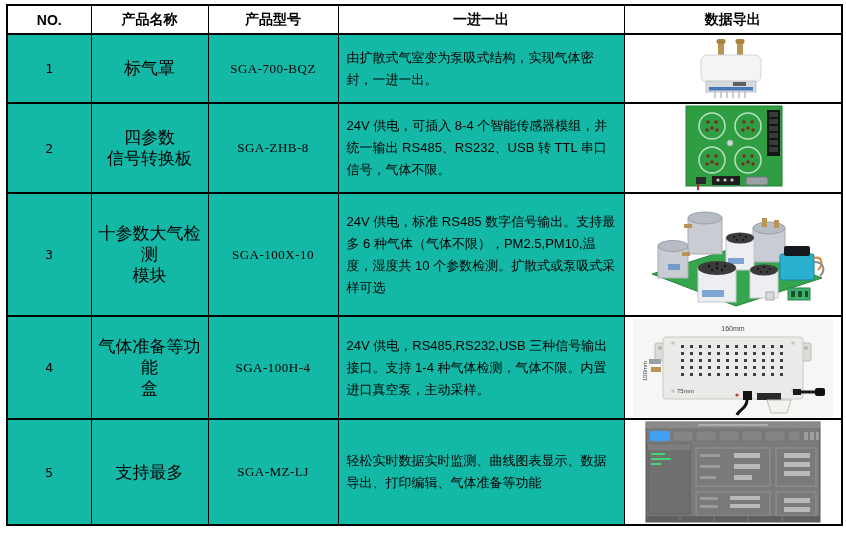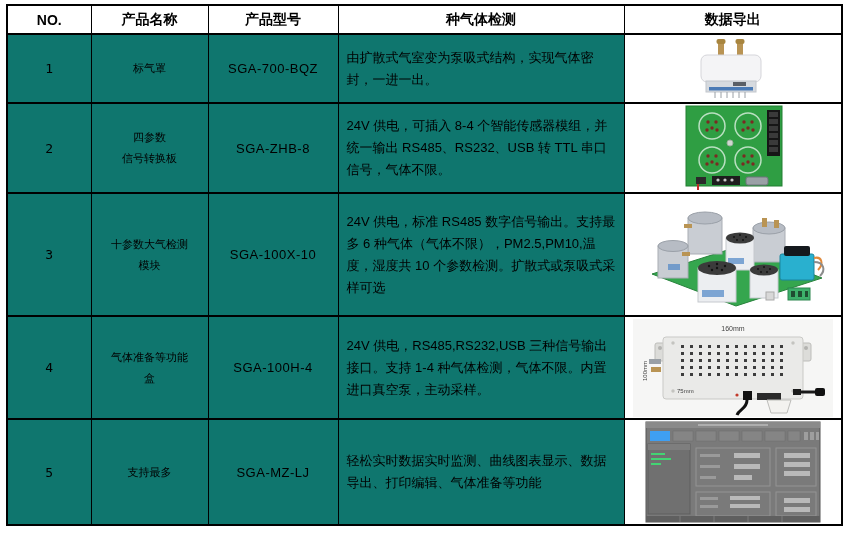--- a/index.html
+++ b/index.html
@@ -2,41 +2,41 @@
 <html><head>
 <meta charset="utf-8">
 <style>
   html,body{margin:0;padding:0;background:#ffffff;}
   body{width:846px;height:533px;font-family:"Liberation Sans",sans-serif;color:#000;}
   table.product-table{
     border-collapse:collapse;
     table-layout:fixed;
     margin:4px 0 0 6px;
     width:835px;
-    background:#0f766e;
+    background:#14b8a6;
     border:2px solid #000;
   }
   .product-table th,.product-table td{
     border:1px solid #000;
     border-top-width:2px;
     border-bottom-width:2px;
     padding:0;
     overflow:hidden;
   }
   .product-table th{
     height:27px;
     font-size:14px;
     font-weight:bold;
     text-align:center;
     vertical-align:middle;
     background:#fff;
   }
   td.c-no{ text-align:center; vertical-align:middle; font-size:13px; font-family:"DejaVu Sans Mono",monospace;}
-  td.c-name{ text-align:center; vertical-align:middle; font-size:11px; line-height:21px; white-space:pre-line;}
-  td.c-model{ text-align:center; vertical-align:middle; font-size:13px; font-family:Liberation Sans, sans-serif; letter-spacing:0.5px;}
+  td.c-name{ text-align:center; vertical-align:middle; font-size:17px; line-height:21px; white-space:pre-line;}
+  td.c-model{ text-align:center; vertical-align:middle; font-size:13px; font-family:Liberation Serif, serif; letter-spacing:0.5px;}
   td.c-func{ vertical-align:middle; font-size:13px; line-height:22px; padding:4px 8px; text-align:left;}
   td.c-photo{ text-align:center; vertical-align:middle; background:#fff;}
   .photo-wrap{display:flex;align-items:center;justify-content:center;}
   svg{display:block;margin:0 auto;}
   .dim-label{font-family:"Liberation Sans",sans-serif;fill:#444;}
 </style>
 </head>
 <body>
 
 <table class="product-table">
@@ -45,21 +45,21 @@
       <col style="width:117px">
       <col style="width:130px">
       <col style="width:286px">
       <col style="width:218px">
   </colgroup>
   <thead>
     <tr>
       <th>NO.</th>
       <th>产品名称</th>
       <th>产品型号</th>
-      <th>种气体检测</th>
+      <th>一进一出</th>
       <th>数据导出</th>
     </tr>
   </thead>
   <tbody>
 
     <tr style="height:69px">
       <td class="c-no">1</td>
       <td class="c-name">标气罩</td>
       <td class="c-model">SGA-700-BQZ</td>
       <td class="c-func">由扩散式气室变为泵吸式结构，实现气体密封，一进一出。</td>

